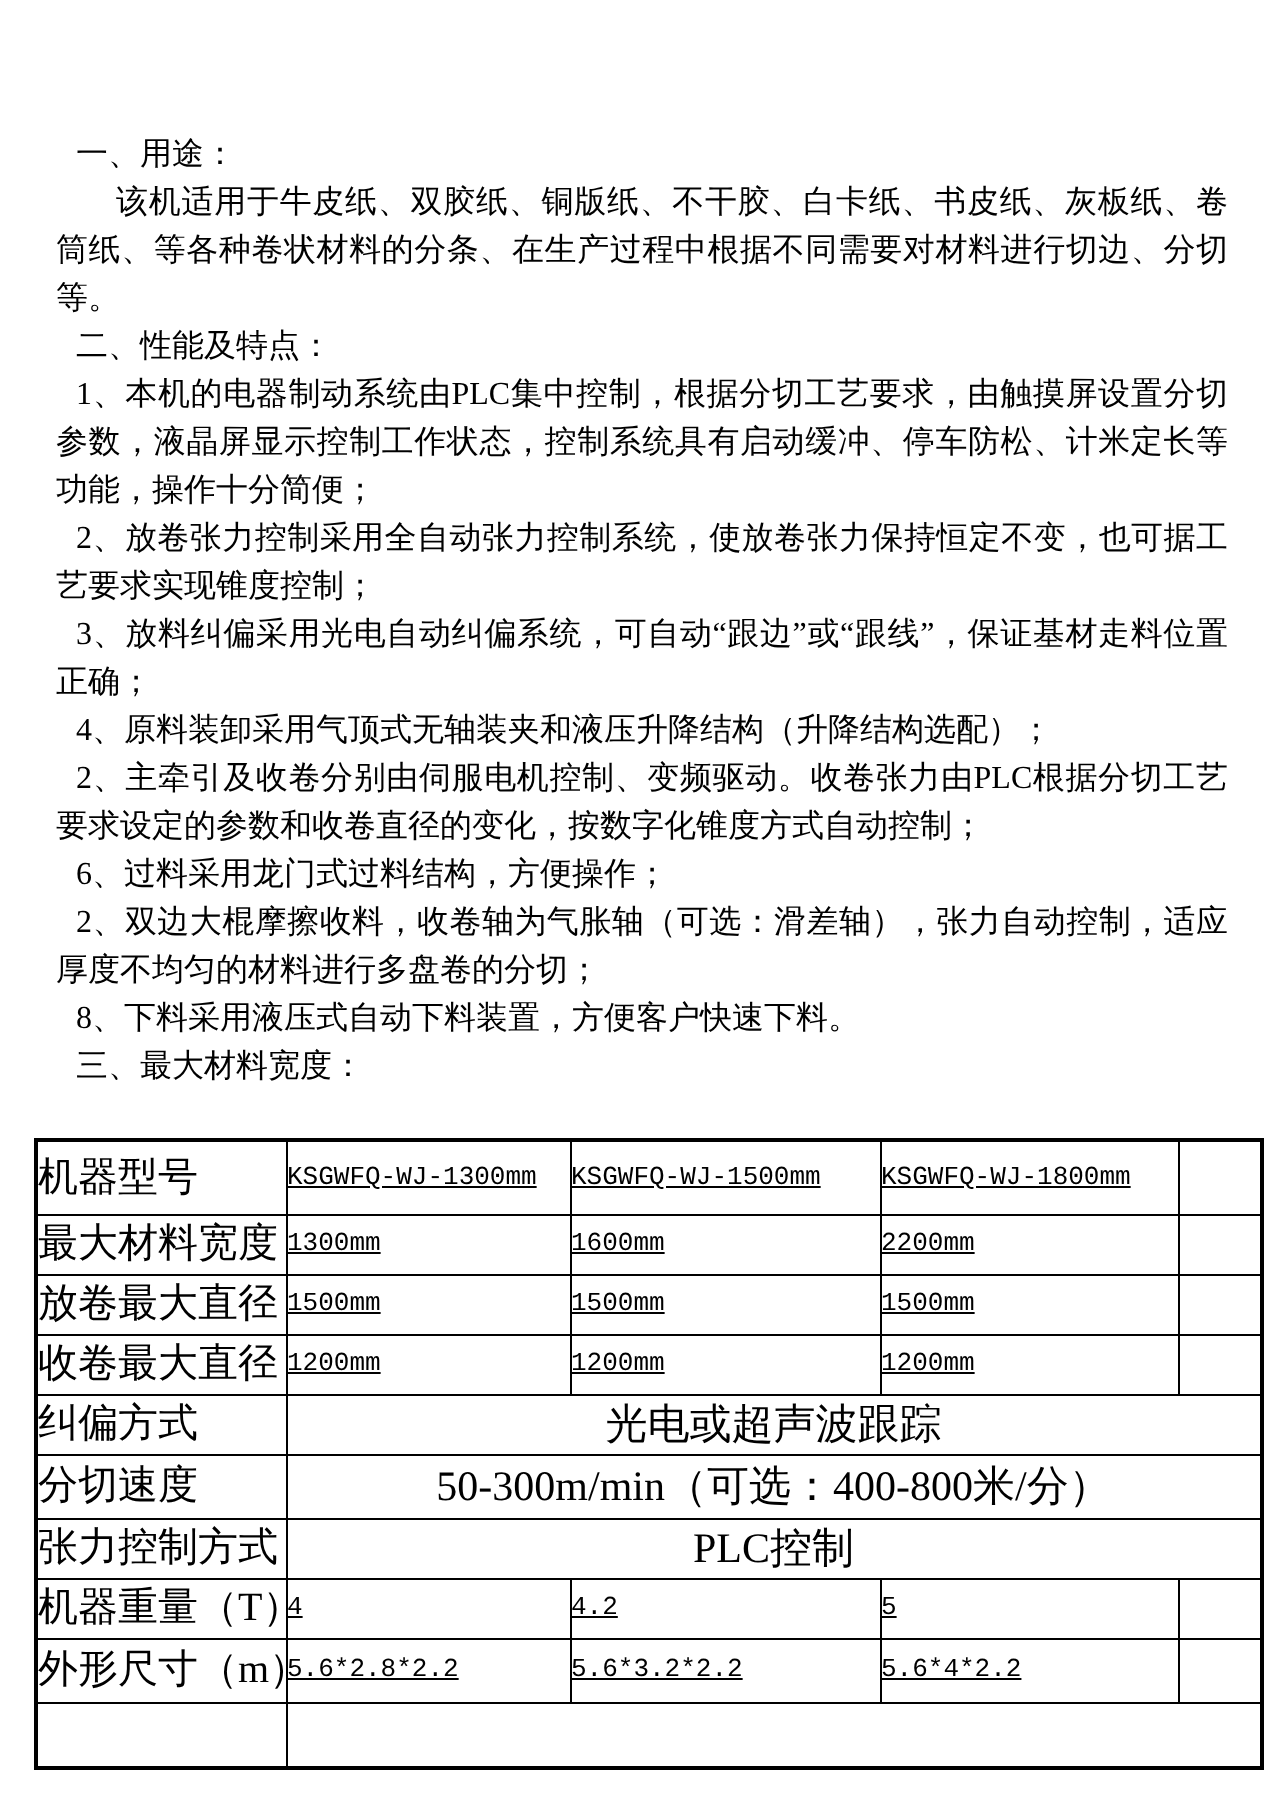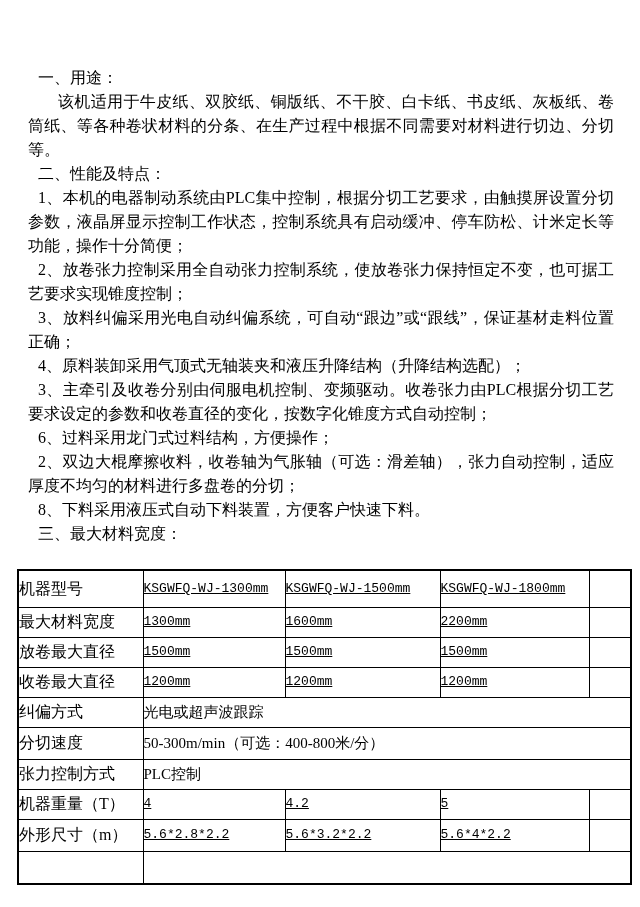--- a/index.html
+++ b/index.html
@@ -53,47 +53,48 @@
   col.c2 { width: 142px; }
   col.c3 { width: 155px; }
   col.c4 { width: 149px; }
   col.c5 { width: 42px; }
   tr.r-head { height: 37px; }
   tr.r-std  { height: 30px; }
   tr.r-tall { height: 32px; }
   tr.r-last { height: 33px; }
   td.lab {
     padding-left: 12px;
-    font-size: 16px;
+    font-size: 20px;
   }
   td.val {
     padding-left: 9px;
     font-family: "Liberation Mono", "DejaVu Sans Mono", monospace;
     font-size: 13px;
     text-decoration: underline;
   }
   td.merged {
+    text-align: center;
     padding-right: 100px;
-    font-size: 15px;
+    font-size: 21px;
   }
 </style>
 </head>
 <body>
 
 <div class="page">
 
   <p class="heading">一、用途：</p>
   <p class="para">该机适用于牛皮纸、双胶纸、铜版纸、不干胶、白卡纸、书皮纸、灰板纸、卷筒纸、等各种卷状材料的分条、在生产过程中根据不同需要对材料进行切边、分切等。</p>
 
   <p class="heading">二、性能及特点：</p>
   <p class="item">1、本机的电器制动系统由PLC集中控制，根据分切工艺要求，由触摸屏设置分切参数，液晶屏显示控制工作状态，控制系统具有启动缓冲、停车防松、计米定长等功能，操作十分简便；</p>
   <p class="item">2、放卷张力控制采用全自动张力控制系统，使放卷张力保持恒定不变，也可据工艺要求实现锥度控制；</p>
   <p class="item">3、放料纠偏采用光电自动纠偏系统，可自动“跟边”或“跟线”，保证基材走料位置正确；</p>
   <p class="item">4、原料装卸采用气顶式无轴装夹和液压升降结构（升降结构选配）；</p>
-  <p class="item">3、主牵引及收卷分别由伺服电机控制、变频驱动。收卷张力由PLC根据分切工艺要求设定的参数和收卷直径的变化，按数字化锥度方式自动控制；</p>
+  <p class="item">2、主牵引及收卷分别由伺服电机控制、变频驱动。收卷张力由PLC根据分切工艺要求设定的参数和收卷直径的变化，按数字化锥度方式自动控制；</p>
   <p class="item">6、过料采用龙门式过料结构，方便操作；</p>
   <p class="item">2、双边大棍摩擦收料，收卷轴为气胀轴（可选：滑差轴），张力自动控制，适应厚度不均匀的材料进行多盘卷的分切；</p>
   <p class="item">8、下料采用液压式自动下料装置，方便客户快速下料。</p>
 
   <p class="heading">三、最大材料宽度：</p>
 
   <table class="spec">
     <colgroup>
       <col class="c1">
         <col class="c2">

